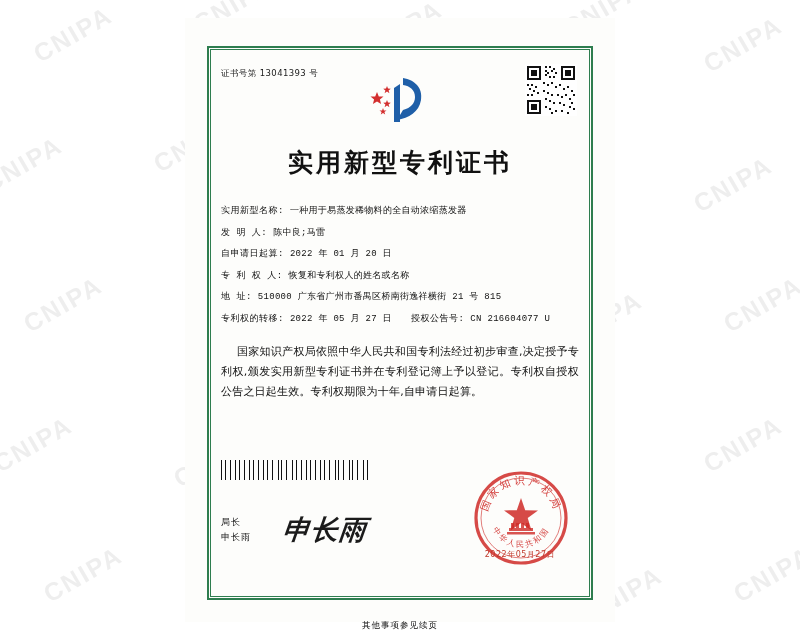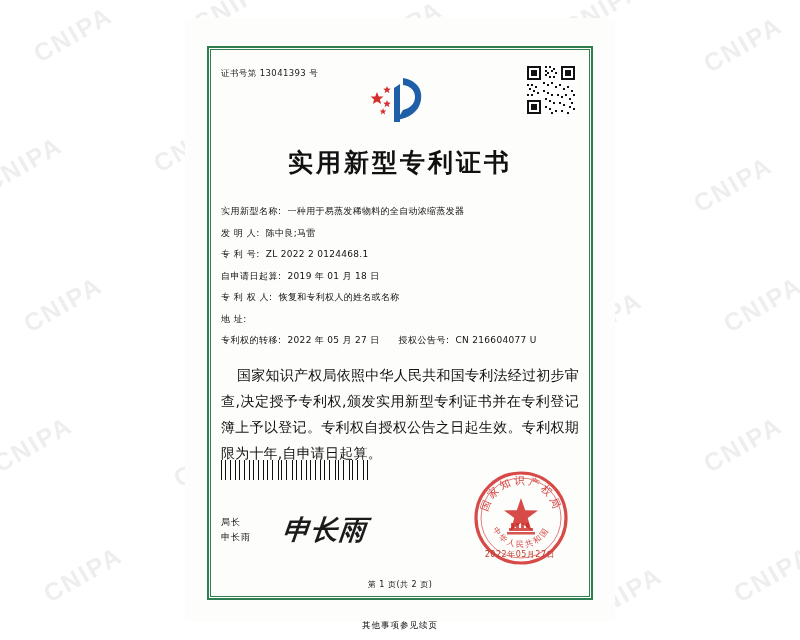--- a/index.html
+++ b/index.html
@@ -110,40 +110,41 @@
 
   .fields {
     margin-top: 28px;
     font-size: 9px;
     line-height: 1.0;
   }
   .field-row {
     display: flex;
     align-items: center;
     margin-bottom: 12.5px;
+    font-family: Liberation Mono, monospace;
   }
   .field-label {
     flex: 0 0 auto;
     letter-spacing: 0.5px;
     color: #111;
     white-space: nowrap;
   }
   .field-value {
     margin-left: 6px;
     color: #111;
     letter-spacing: 0.3px;
   }
   .field-row.dual .field-label2 {
     margin-left: 19px;
     white-space: nowrap;
   }
 
   .paragraphs {
     margin-top: 18px;
-    font-size: 14px;
+    font-size: 11px;
     line-height: 1.85;
     text-align: justify;
     color: #111;
     letter-spacing: 0.2px;
   }
   .paragraphs p {
     margin: 0 0 2px 0;
     text-indent: 16px;
   }
 
@@ -357,33 +358,30 @@
     <div class="fields">
       <div class="field-row">
         <span class="field-label">实用新型名称:</span>
         <span class="field-value">一种用于易蒸发稀物料的全自动浓缩蒸发器</span>
       </div>
       <div class="field-row">
         <span class="field-label">发 明 人:</span>
         <span class="field-value">陈中良;马雷</span>
       </div>
       <div class="field-row">
-        <span class="field-label">专 利 号:</span>
-        <span class="field-value">ZL 2022 2 0124468.1</span>
-      </div>
-      <div class="field-row">
         <span class="field-label">自申请日起算:</span>
-        <span class="field-value">2019 年 01 月 18 日</span>
+        <span class="field-value">2022 年 01 月 20 日</span>
       </div>
       <div class="field-row">
         <span class="field-label">专 利 权 人:</span>
         <span class="field-value">恢复和专利权人的姓名或名称</span>
       </div>
       <div class="field-row">
         <span class="field-label">地        址:</span>
+        <span class="field-value">510000 广东省广州市番禺区桥南街逸祥横街 21 号 815</span>
       </div>
       <div class="field-row dual">
         <span class="field-label">专利权的转移:</span>
         <span class="field-value">2022 年 05 月 27 日</span>
         <span class="field-label field-label2">授权公告号:</span>
         <span class="field-value">CN 216604077 U</span>
       </div>
     </div>
 
     <div class="paragraphs">
@@ -483,17 +481,16 @@
           <textPath href="#sealTop" startOffset="50%" text-anchor="middle" id="seal-top-text">国家知识产权局</textPath>
         </text>
         <path id="sealBottom" d="M 20 56 A 31 31 0 0 0 80 56" fill="none"></path>
         <text font-size="8" fill="#cf2a27" opacity="0.9" font-family="'DejaVu Sans', sans-serif" letter-spacing="2">
           <textPath href="#sealBottom" startOffset="50%" text-anchor="middle" id="seal-bottom-text">中华人民共和国</textPath>
         </text>
       </svg>
     </div>
     <div class="seal-date">2022年05月27日</div>
 
-    <div class="page-num">第 1 页(共 2 页)</div>
   </div>
 </div>
 
 <div class="footer-note">其他事项参见续页</div>
 
 </body></html>

